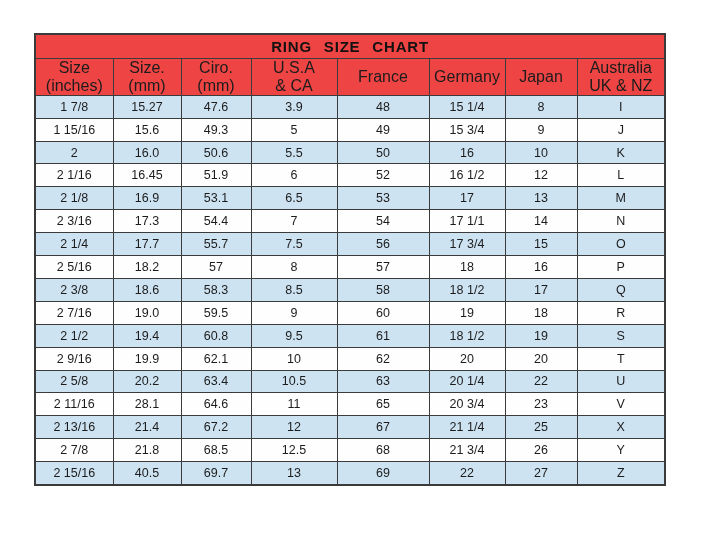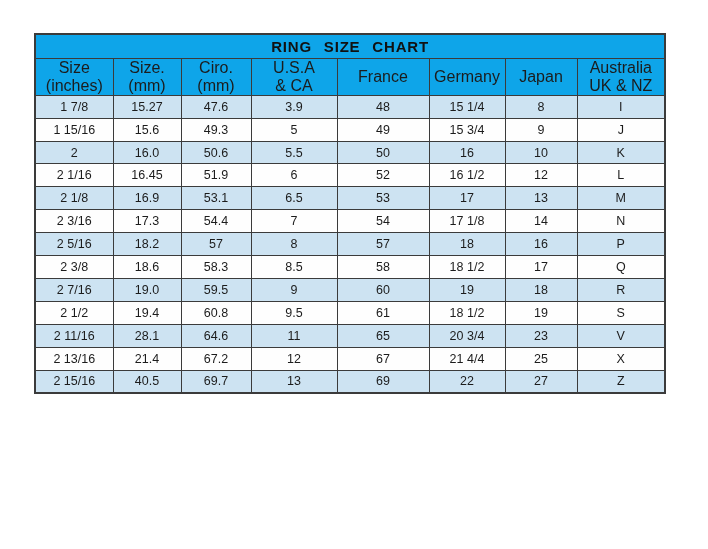--- a/index.html
+++ b/index.html
@@ -19,21 +19,21 @@
   .chart-wrap {
     position: absolute;
     left: 34px;
     top: 33px;
   }
   table.ring-chart {
     border-collapse: collapse;
     table-layout: fixed;
     width: 630px;
     border: 2px solid #3b3b3b;
-    background: #0ea5e9;
+    background: #ef4444;
   }
   table.ring-chart td, table.ring-chart th {
     border: 1px solid #3b3b3b;
     text-align: center;
     vertical-align: middle;
     padding: 0;
     overflow: hidden;
   }
   .title-cell {
     height: 23px;
@@ -173,23 +173,33 @@
             <td>17</td>
             <td>13</td>
             <td>M</td>
           </tr>
           <tr>
             <td>2 3/16</td>
             <td>17.3</td>
             <td>54.4</td>
             <td>7</td>
             <td>54</td>
-            <td>17 1/8</td>
+            <td>17 1/1</td>
             <td>14</td>
             <td>N</td>
+          </tr>
+          <tr>
+            <td>2 1/4</td>
+            <td>17.7</td>
+            <td>55.7</td>
+            <td>7.5</td>
+            <td>56</td>
+            <td>17 3/4</td>
+            <td>15</td>
+            <td>O</td>
           </tr>
           <tr>
             <td>2 5/16</td>
             <td>18.2</td>
             <td>57</td>
             <td>8</td>
             <td>57</td>
             <td>18</td>
             <td>16</td>
             <td>P</td>
@@ -218,38 +228,68 @@
             <td>2 1/2</td>
             <td>19.4</td>
             <td>60.8</td>
             <td>9.5</td>
             <td>61</td>
             <td>18 1/2</td>
             <td>19</td>
             <td>S</td>
           </tr>
           <tr>
+            <td>2 9/16</td>
+            <td>19.9</td>
+            <td>62.1</td>
+            <td>10</td>
+            <td>62</td>
+            <td>20</td>
+            <td>20</td>
+            <td>T</td>
+          </tr>
+          <tr>
+            <td>2 5/8</td>
+            <td>20.2</td>
+            <td>63.4</td>
+            <td>10.5</td>
+            <td>63</td>
+            <td>20 1/4</td>
+            <td>22</td>
+            <td>U</td>
+          </tr>
+          <tr>
             <td>2 11/16</td>
             <td>28.1</td>
             <td>64.6</td>
             <td>11</td>
             <td>65</td>
             <td>20 3/4</td>
             <td>23</td>
             <td>V</td>
           </tr>
           <tr>
             <td>2 13/16</td>
             <td>21.4</td>
             <td>67.2</td>
             <td>12</td>
             <td>67</td>
-            <td>21 4/4</td>
+            <td>21 1/4</td>
             <td>25</td>
             <td>X</td>
+          </tr>
+          <tr>
+            <td>2 7/8</td>
+            <td>21.8</td>
+            <td>68.5</td>
+            <td>12.5</td>
+            <td>68</td>
+            <td>21 3/4</td>
+            <td>26</td>
+            <td>Y</td>
           </tr>
           <tr>
             <td>2 15/16</td>
             <td>40.5</td>
             <td>69.7</td>
             <td>13</td>
             <td>69</td>
             <td>22</td>
             <td>27</td>
             <td>Z</td>

